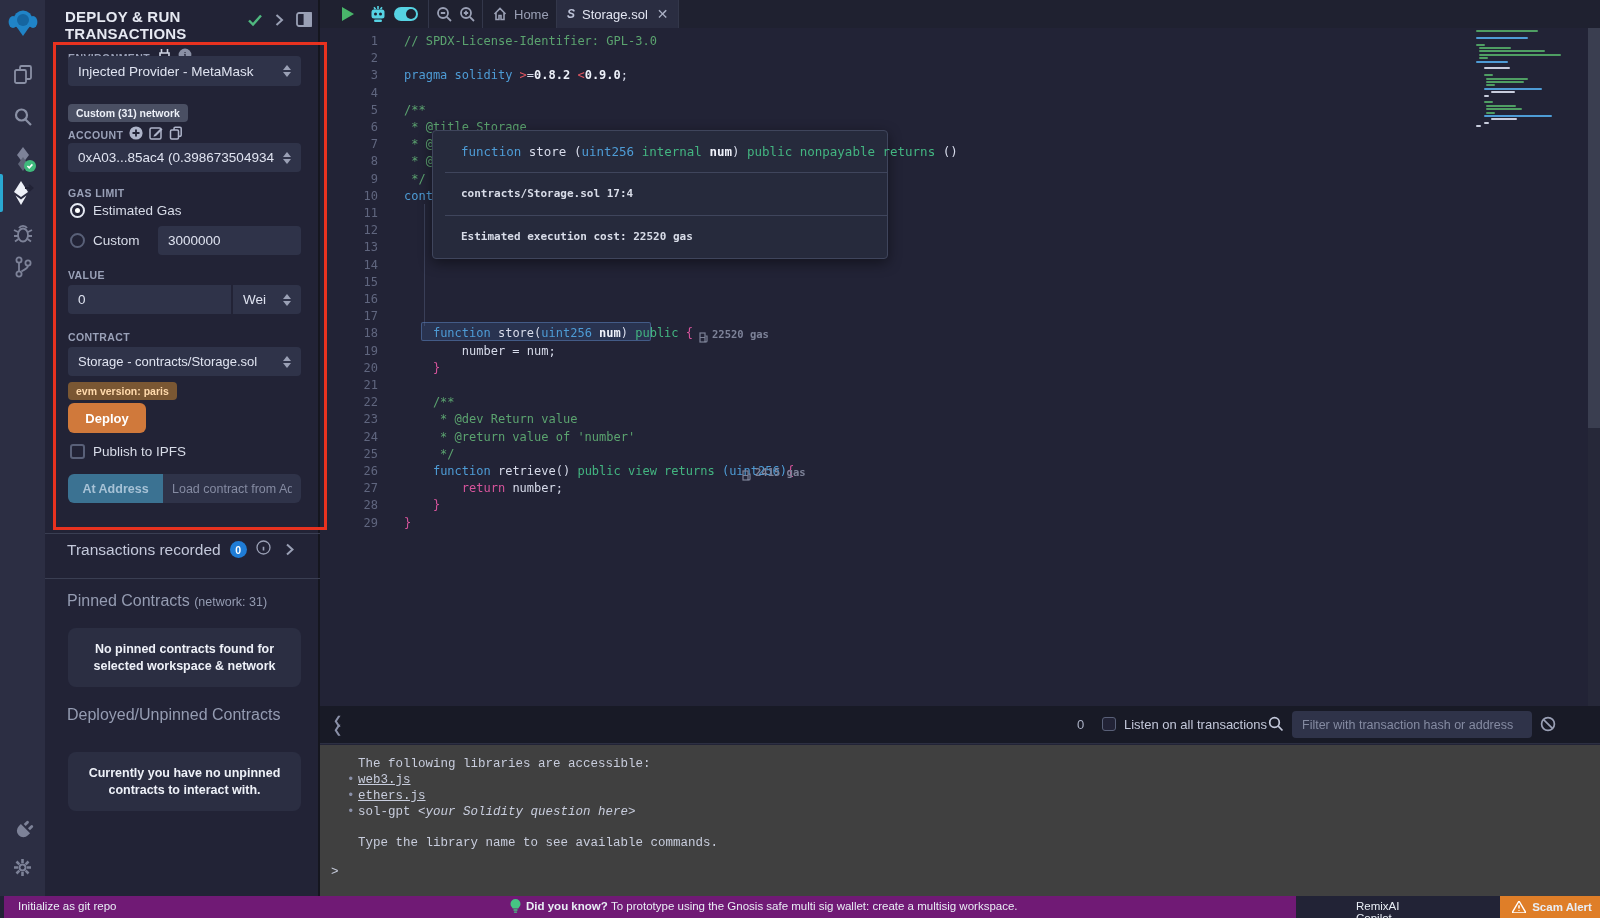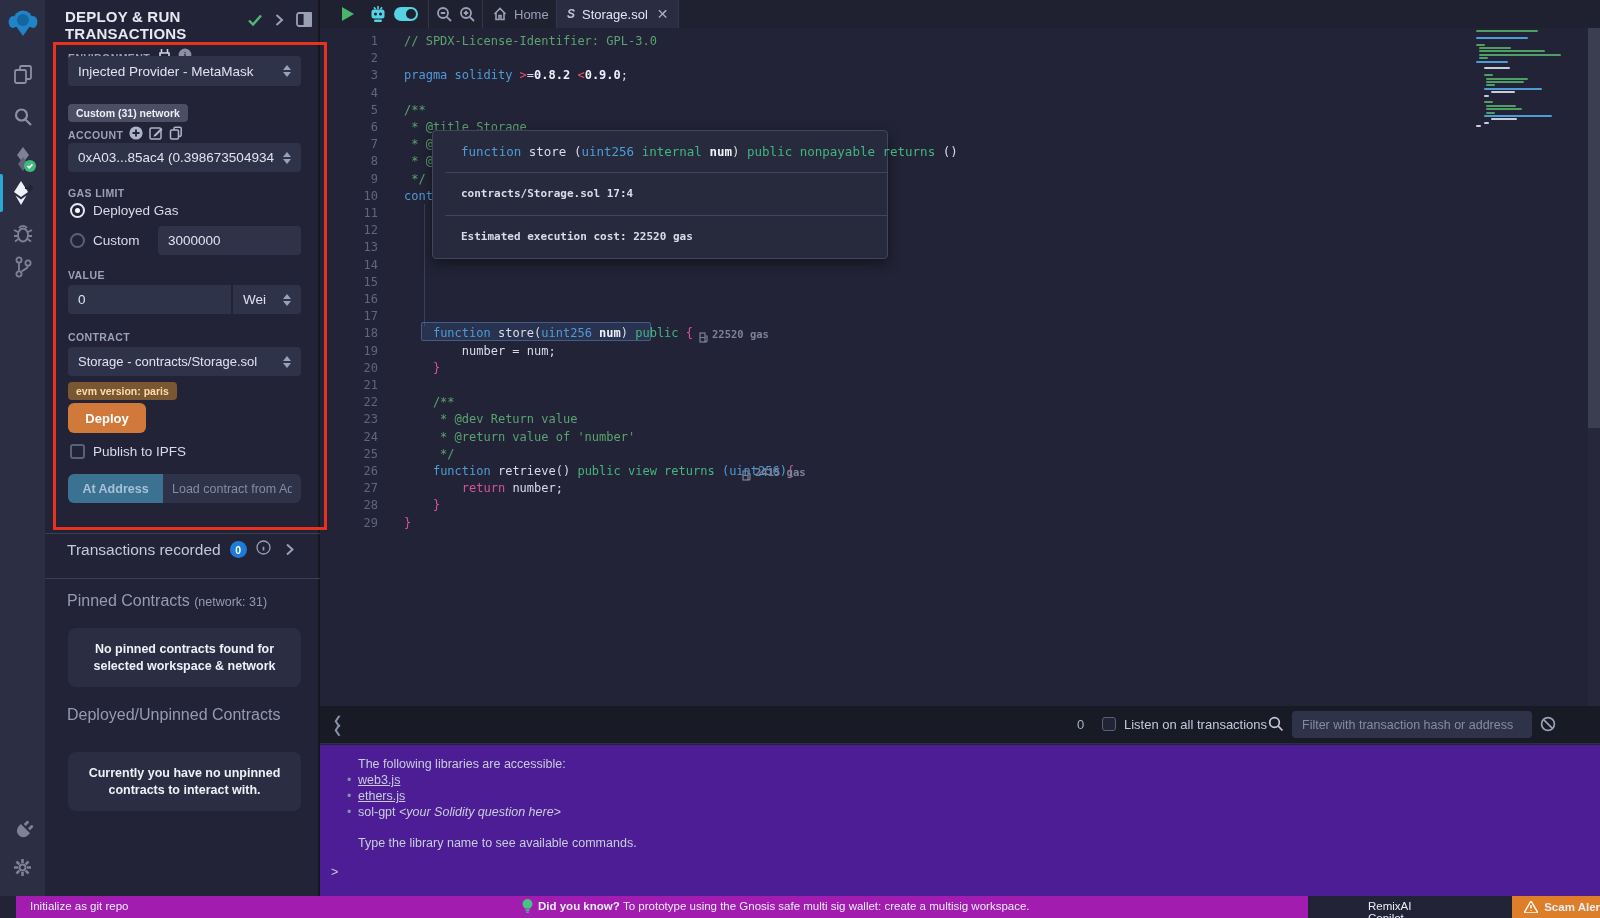--- a/index.html
+++ b/index.html
@@ -85,28 +85,28 @@
   
   #term-header { position:absolute; left:0; top:706px; width:1280px; height:38px; background:#181a26; border-bottom:1px solid #2c2f42; }
   .chev2 { position:absolute; left:13px; top:10px; color:#8a90a8; font-size:11px; line-height:9px; cursor:pointer; letter-spacing:0; }
   .term-count { position:absolute; left:757px; top:11px; color:#aab0c4; font-size:13px; }
   .term-check { position:absolute; left:782px; top:11px; width:14px; height:14px; border:1.5px solid #596078; border-radius:3px; background:#222336; cursor:pointer; }
   .term-listen { position:absolute; left:804px; top:11px; color:#c3c8da; font-size:13px; }
   .term-search { position:absolute; left:948px; top:10px; cursor:pointer; }
   .term-filter { position:absolute; left:972px; top:5px; width:240px; height:27px; background:#2f3349; border:none; border-radius:4px; color:#dfe3f0; font-size:12.5px; padding:0 10px; font-family:"Liberation Sans",sans-serif; }
   .term-filter::placeholder { color:#858ba2; }
   .term-ban { position:absolute; left:1220px; top:10px; cursor:pointer; }
-  #term-body { position:absolute; left:0; top:745px; width:1280px; height:151px; background:#4c1d95; font-family:Liberation Sans, sans-serif; font-size:12.5px; color:#c8cddd; }
+  #term-body { position:absolute; left:0; top:745px; width:1280px; height:151px; background:#404040; font-family:Liberation Mono, monospace; font-size:12.5px; color:#c8cddd; }
   .tl { position:absolute; white-space:pre; }
   .tlink { text-decoration:underline; cursor:pointer; }
   .titalic { font-style:italic; }
   .bullet { position:absolute; color:#8a90a8; }
 
   
-  #statusbar { position:absolute; left:16px; top:896px; width:1292px; height:22px; background:#a21caf; z-index:90; color:#e9eef5; font-size:11.5px; }
+  #statusbar { position:absolute; left:4px; top:896px; width:1292px; height:22px; background:#701a75; z-index:90; color:#e9eef5; font-size:11.5px; }
   #sb-left { position:absolute; left:14px; top:4px; cursor:pointer; }
   #sb-bulb { position:absolute; left:506px; top:3px; }
   #sb-bold { position:absolute; left:522px; top:4px; font-weight:bold; }
   #sb-tip { position:absolute; left:607px; top:4px; }
   #sb-copilot { position:absolute; left:1352px; top:4px; cursor:pointer; }
   #sb-scam { position:absolute; left:1496px; top:0; width:104px; height:22px; background:#df7e28; display:flex; align-items:center; justify-content:center; gap:6px; font-weight:bold; cursor:pointer; }
 
   .ic-btn { cursor:pointer; }
 </style>
 </head>
@@ -249,21 +249,21 @@
     <div class="field" style="left:23px;top:143px;width:233px;height:29px">
       <span style="overflow:hidden;white-space:nowrap;max-width:200px">0xA03...85ac4 (0.398673504934</span>
       <span class="updn">
           <i class="u"></i>
           <i class="d"></i>
         </span>
     </div>
 
     <div class="sec-label" style="left:23px;top:187px">GAS LIMIT</div>
     <div class="radio sel" style="left:25px;top:203px"></div>
-    <div class="rlabel" style="left:48px;top:203px">Deployed Gas</div>
+    <div class="rlabel" style="left:48px;top:203px">Estimated Gas</div>
     <div class="radio" style="left:25px;top:233px"></div>
     <div class="rlabel" style="left:48px;top:233px">Custom</div>
     <input class="field" style="left: 113px; top: 226px; width: 143px; height: 29px; border: none; font-family: &quot;Liberation Sans&quot;, sans-serif;" value="3000000">
 
     <div class="sec-label" style="left:23px;top:269px">VALUE</div>
     <input class="field" style="left: 23px; top: 285px; width: 163px; height: 29px; border: none; border-radius: 4px 0px 0px 4px; font-family: &quot;Liberation Sans&quot;, sans-serif;" value="0">
     <div class="field" style="left:188px;top:285px;width:68px;height:29px;border-radius:0 4px 4px 0">
       <span>Wei</span>
       <span class="updn">
           <i class="u"></i>

